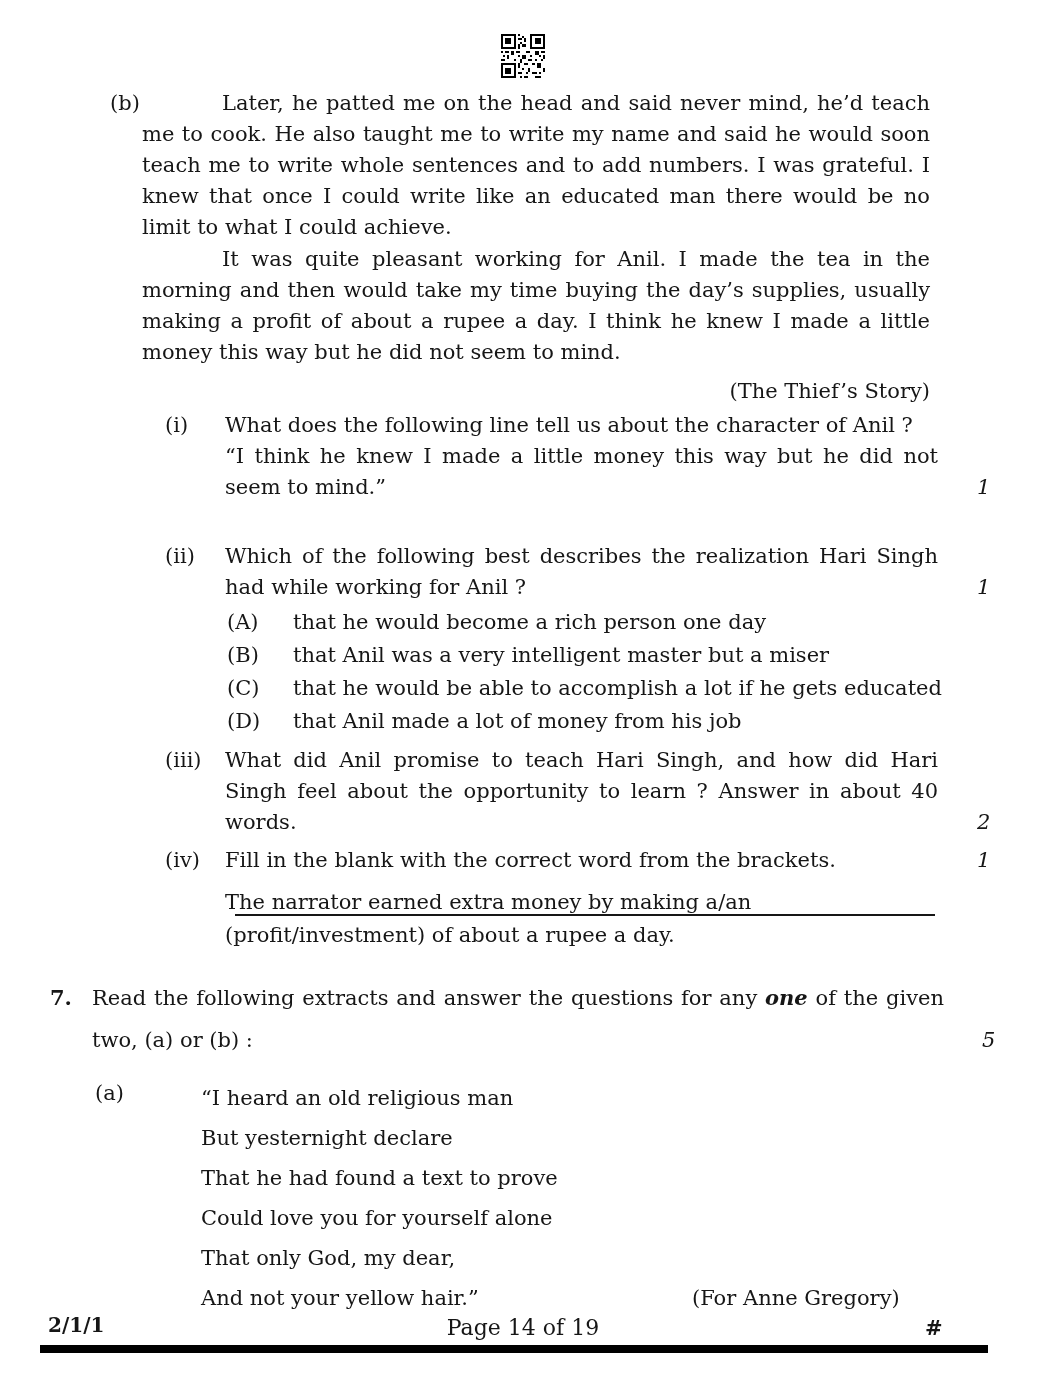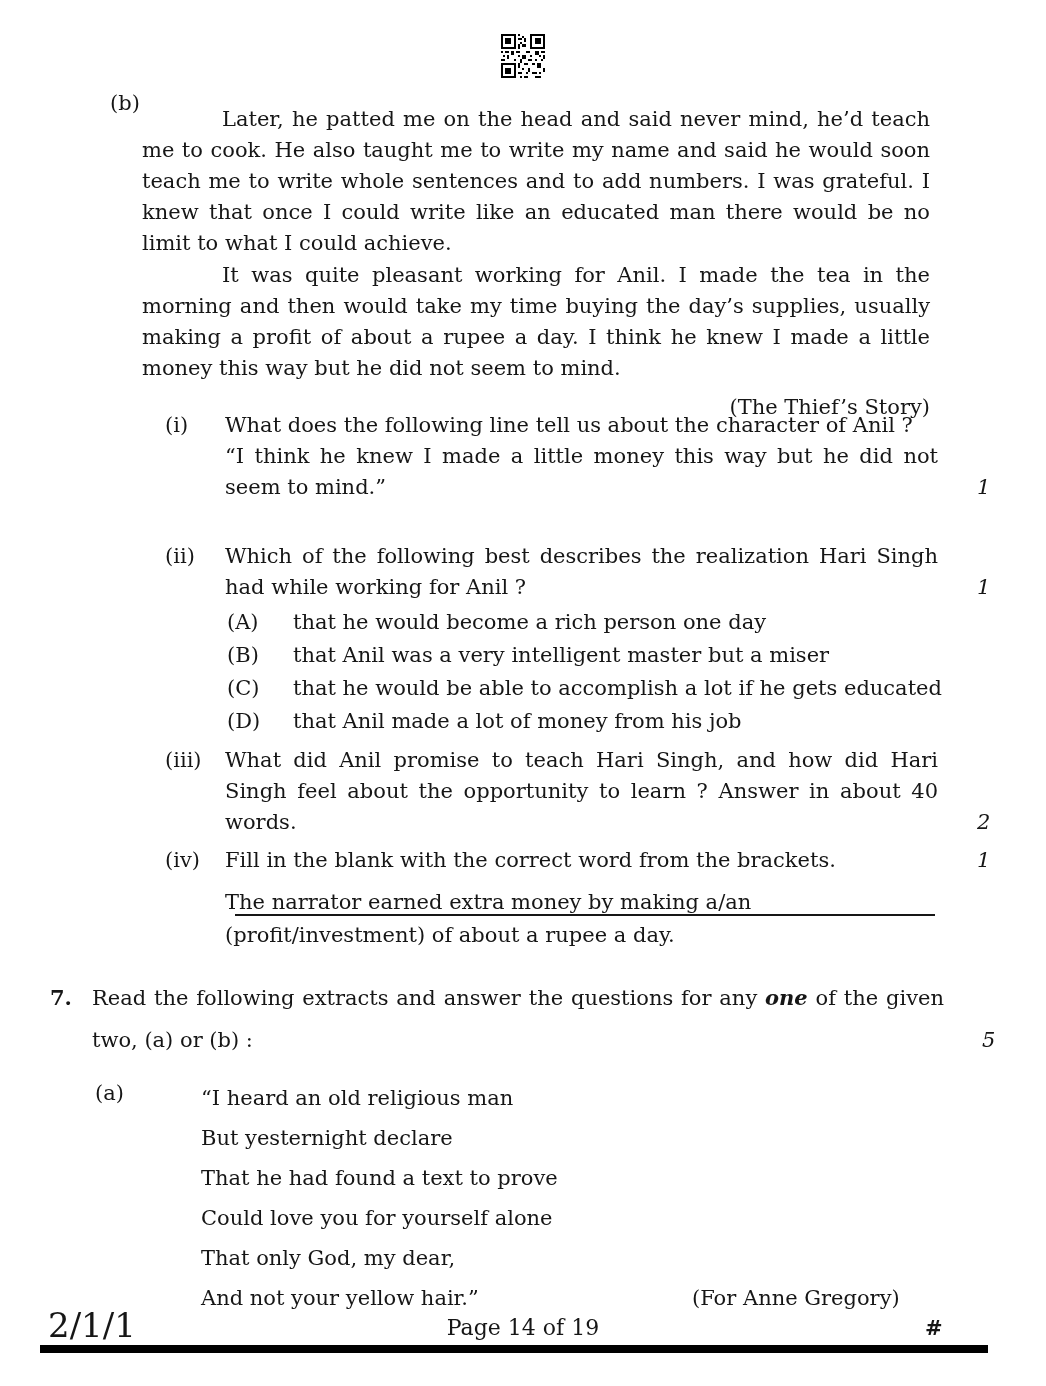--- a/index.html
+++ b/index.html
@@ -33,21 +33,20 @@
     position: absolute;
     top: 88px;
     left: 110px;
     width: 825px;
     display: grid;
     grid-template-columns: 32px 788px;
   }
   .passage .ptext p {
     text-align: justify;
     text-indent: 80px;
-    margin-top: 16px;
   }
   .passage .ptext p + p { margin-top: 1px; }
   .passage .source {
     text-align: right;
     margin-top: 8px;
   }
 
   
   .q {
     position: absolute;
@@ -112,22 +111,22 @@
   .poem-lines { line-height: 40px; margin-left: 34px; }
   .poem-line { white-space: nowrap; }
   .poem-last { position: relative; }
   .poem-source { position: absolute; left: 491px; top: 0; }
 
   
   .footer-code {
     position: absolute;
     left: 48px;
     top: 1310px;
-    font-weight: normal;
-    font-size: 34px;
+    font-weight: bold;
+    font-size: 20px;
     line-height: 30px;
   }
   .footer-page {
     position: absolute;
     left: 0;
     width: 1046px;
     top: 1314px;
     text-align: center;
     font-weight: normal;
     font-size: 22px;

